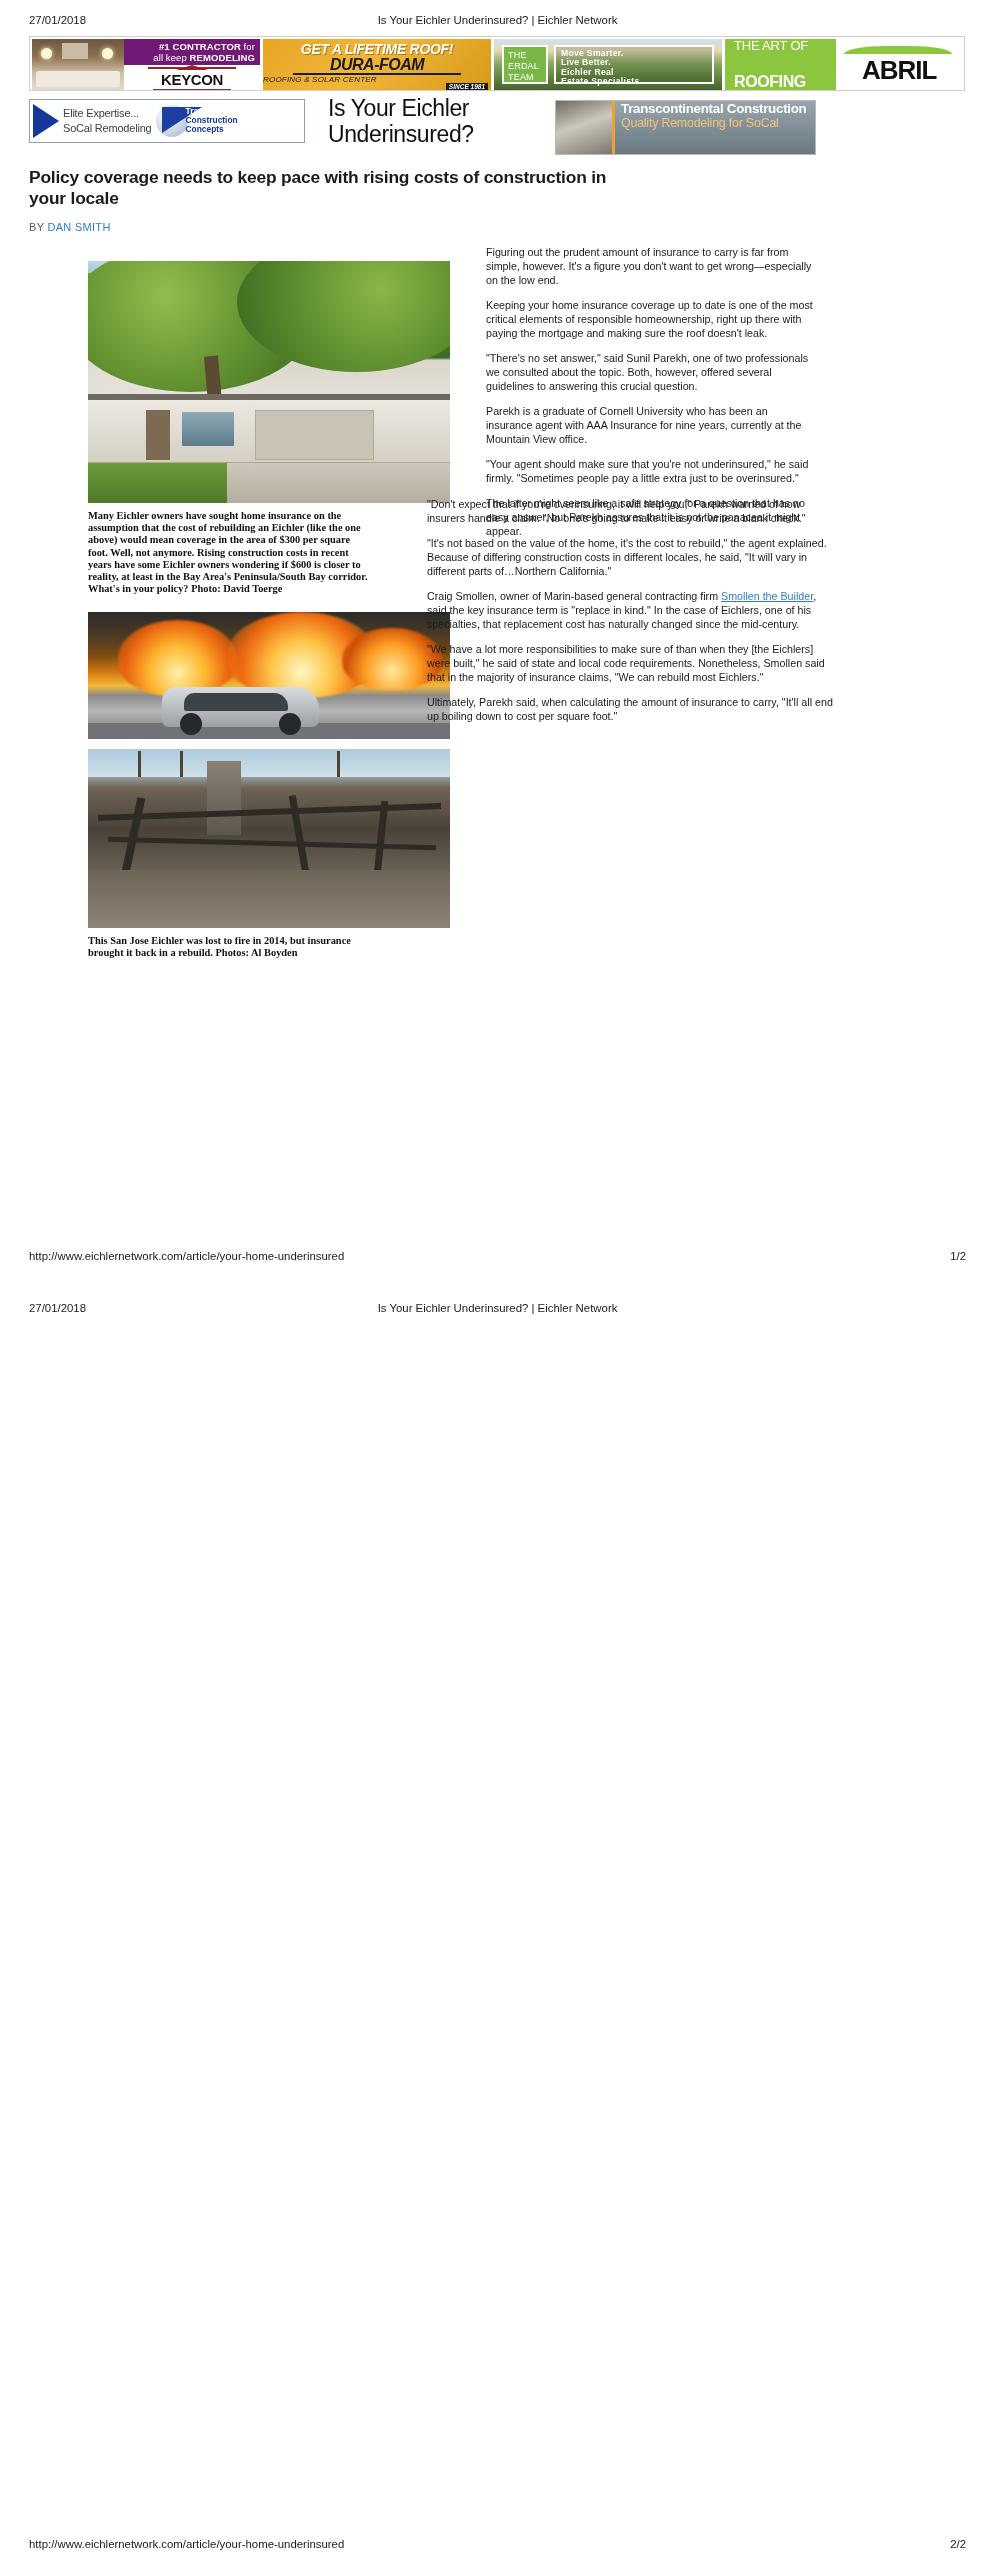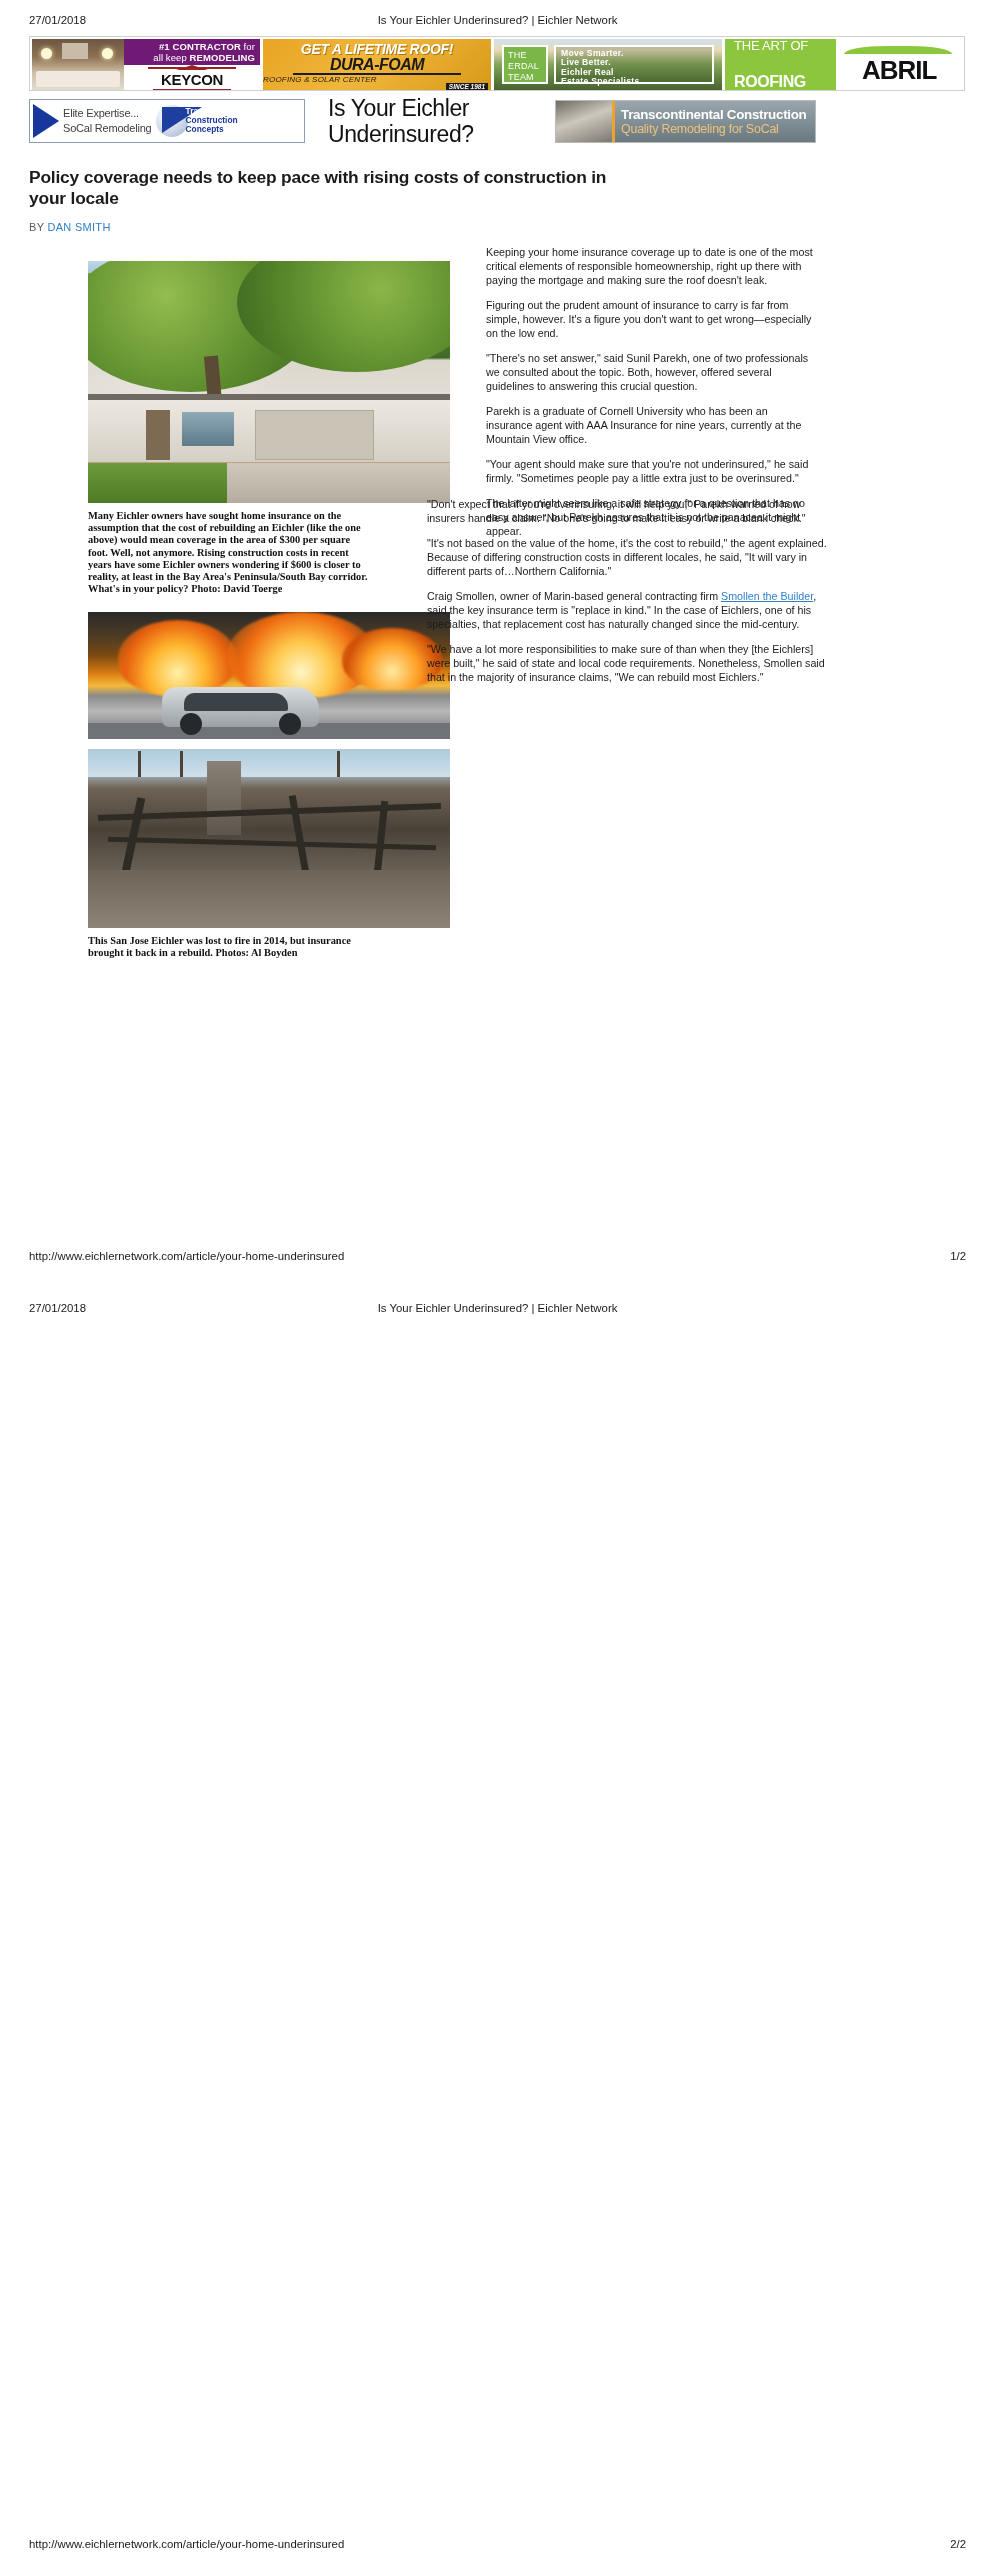--- a/index.html
+++ b/index.html
@@ -132,24 +132,24 @@
   .el-tri { position: absolute; left: 6px; top: 5px; width: 0; height: 0; border-left: 40px solid #1d3fa0; border-bottom: 26px solid transparent; }
   .el-tc { position: absolute; left: 30px; top: 5px; color: #17379c; font-size: 8.4px; font-weight: 800; line-height: 9px; }
   .el-tc .w { color: #fff; }
 
   .headline-big {
     position: absolute; left: 299px; top: -4px; width: 199px;
     font-size: 23px; line-height: 26px; color: #111; letter-spacing: -0.4px;
     font-family: "Liberation Sans", sans-serif;
   }
   .ad-trans {
-    position: absolute; right: 151px; top: 1px; width: 261px; height: 43px;
+    position: absolute; right: 151px; top: 1px; width: 261px; height: 55px;
     border: 1px solid #b9b9b9;
     background: linear-gradient(180deg,#9aa6ab 0%,#7e8d94 55%,#6a787f 100%);
-    display: flex; align-items: center; overflow: hidden;
+    display: flex; overflow: hidden;
   }
   .tr-photo { width: 56px; height: 100%; background: linear-gradient(160deg,#6f6a62 0%,#cdc8bd 45%,#7b7670 100%); }
   .tr-bar { width: 3px; height: 100%; background: #f0a32a; }
   .tr-txt { padding-left: 6px; }
   .tr-t1 { color: #fff; font-size: 13.4px; font-weight: 800; letter-spacing: -0.3px; line-height: 15px; }
   .tr-t2 { color: #f3c27a; font-size: 12.4px; letter-spacing: -0.2px; line-height: 14px; }
 
   
   .art-title {
     margin-top: 14px; width: 607px;
@@ -394,36 +394,37 @@
             <span class="beam b4"></span>
             <span class="beam b5"></span>
             <span class="ground"></span>
           </div>
           <figcaption class="figcap">This San Jose Eichler was lost to fire in 2014, but insurance brought it back in a rebuild. Photos: Al Boyden</figcaption>
         </figure>
 
       </div>
 
       <div class="col-right">
+        <p class="body-p">Figuring out the prudent amount of insurance to carry is far from simple, however. It's a figure you don't want to get wrong—especially on the low end.</p>
         <p class="body-p">Keeping your home insurance coverage up to date is one of the most critical elements of responsible homeownership, right up there with paying the mortgage and making sure the roof doesn't leak.</p>
-        <p class="body-p">Figuring out the prudent amount of insurance to carry is far from simple, however. It's a figure you don't want to get wrong—especially on the low end.</p>
         <p class="body-p">"There's no set answer," said Sunil Parekh, one of two professionals we consulted about the topic. Both, however, offered several guidelines to answering this crucial question.</p>
         <p class="body-p">Parekh is a graduate of Cornell University who has been an insurance agent with AAA Insurance for nine years, currently at the Mountain View office.</p>
         <p class="body-p">"Your agent should make sure that you're not underinsured," he said firmly. "Sometimes people pay a little extra just to be overinsured."</p>
         <p class="body-p">The latter might seem like a safe strategy for a question that has no easy answer, but Parekh assures that it is not the panacea it might appear.</p>
       </div>
     </div>
 
     <div style="position:absolute; left:398px; top:461px; width:410px;">
       <p class="body-p">"Don't expect that if you're overinsuring, it will help you," Parekh warned of how insurers handle a claim. "No one's going to make it easy or write a blank check."</p>
       <p class="body-p">"It's not based on the value of the home, it's the cost to rebuild," the agent explained. Because of differing construction costs in different locales, he said, "It will vary in different parts of…Northern California."</p>
       <p class="body-p">
         <span>Craig Smollen, owner of Marin-based general contracting firm </span><a href="#">Smollen the Builder</a><span>, said the key insurance term is "replace in kind." In the case of Eichlers, one of his specialties, that replacement cost has naturally changed since the mid-century.</span>
       </p>
       <p class="body-p">"We have a lot more responsibilities to make sure of than when they [the Eichlers] were built," he said of state and local code requirements. Nonetheless, Smollen said that in the majority of insurance claims, "We can rebuild most Eichlers."</p>
+      <p class="body-p">Ultimately, Parekh said, when calculating the amount of insurance to carry, "It'll all end up boiling down to cost per square foot."</p>
     </div>
 
   </div>
 
   <div class="print-foot">
     <span class="pf-url">http://www.eichlernetwork.com/article/your-home-underinsured</span>
     <span class="pf-num">1/2</span>
   </div>
 </div>
 

